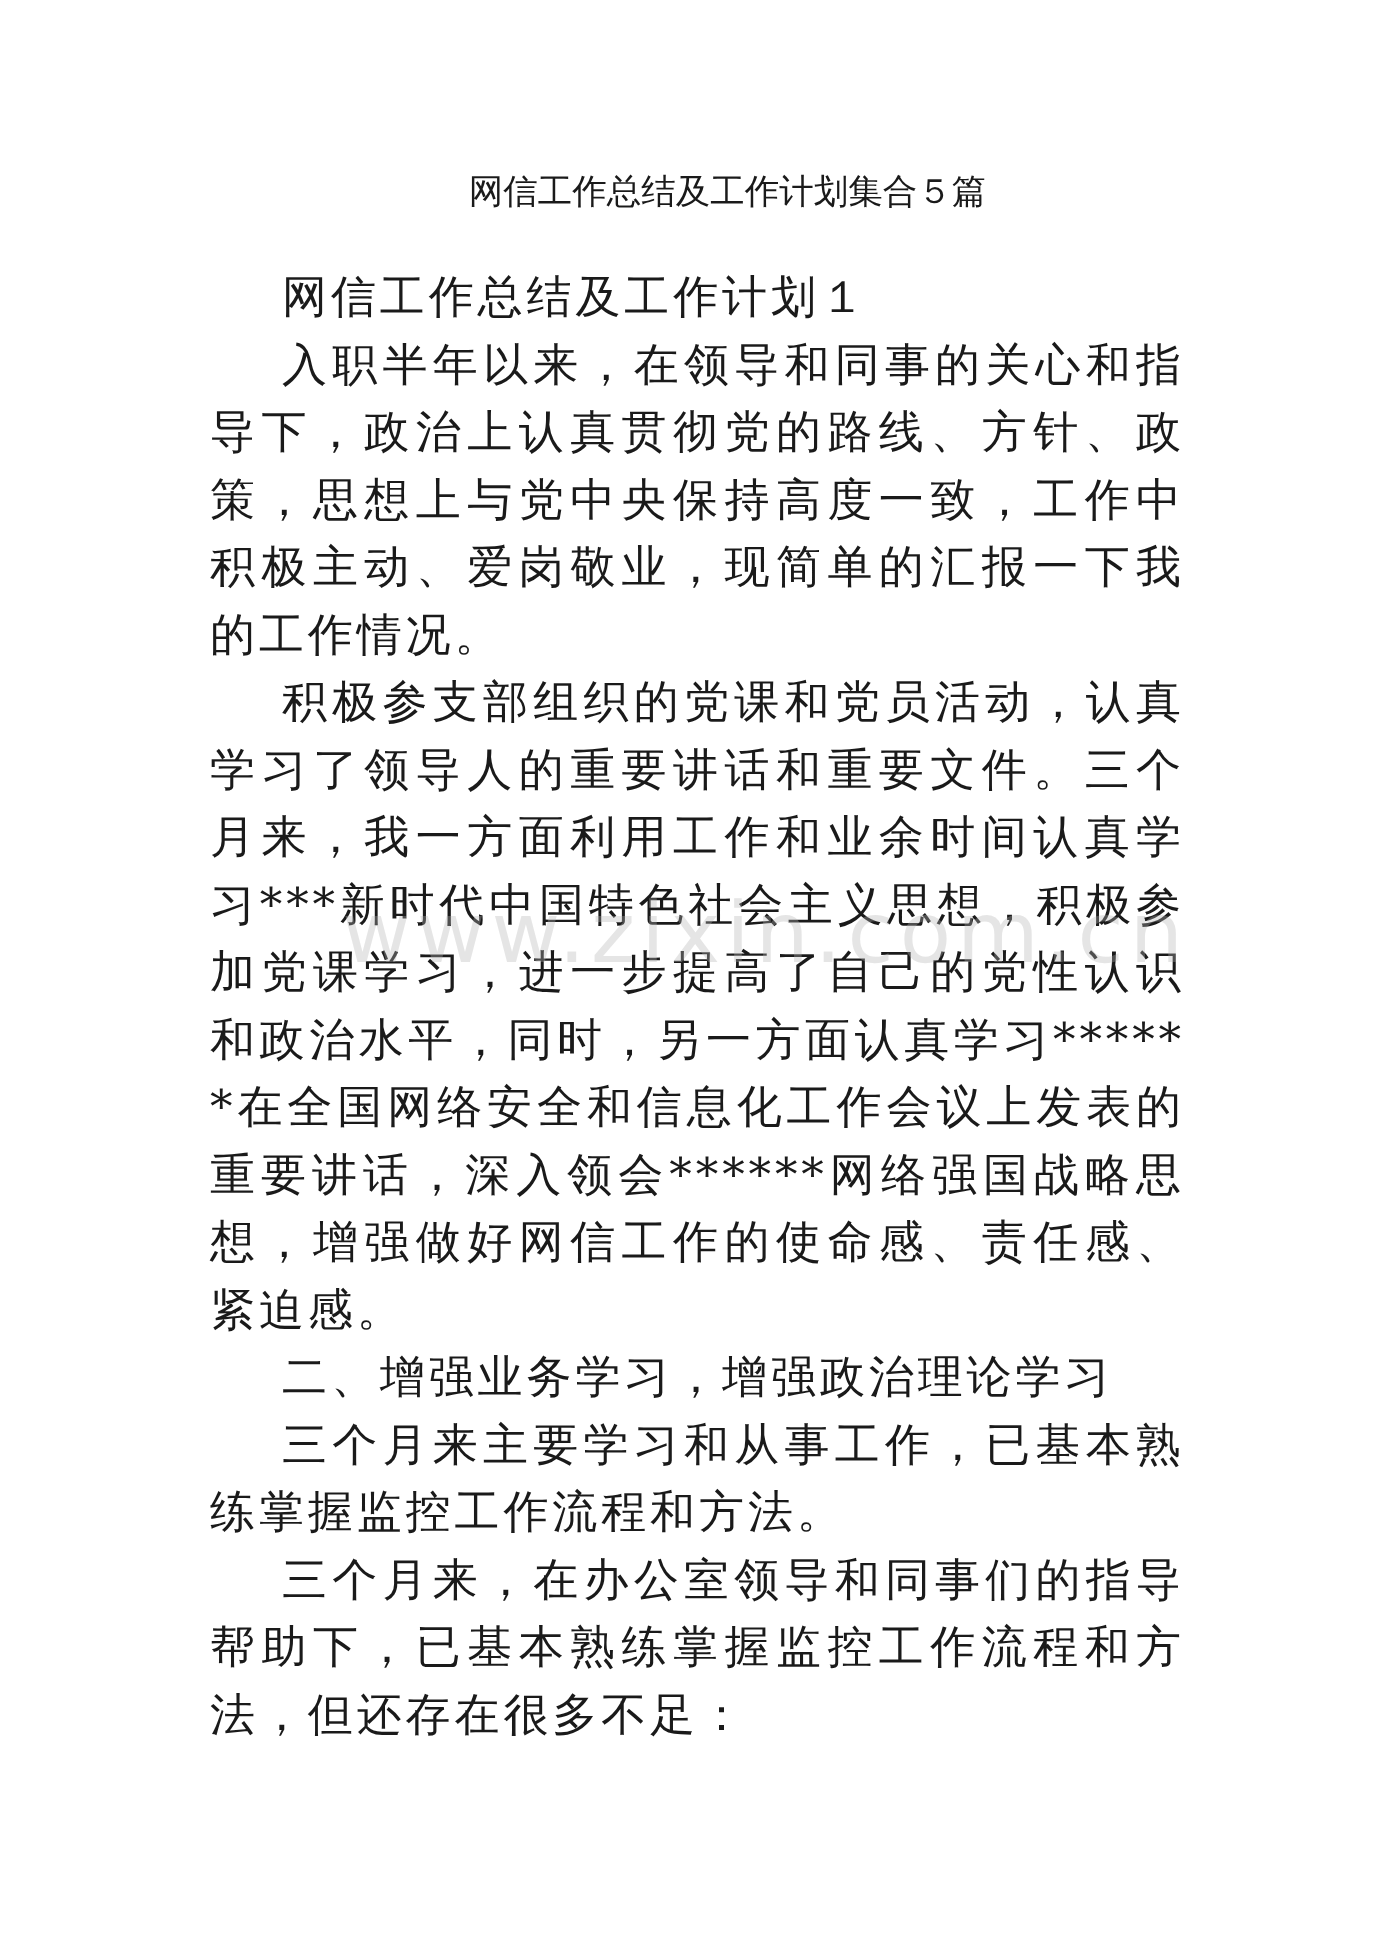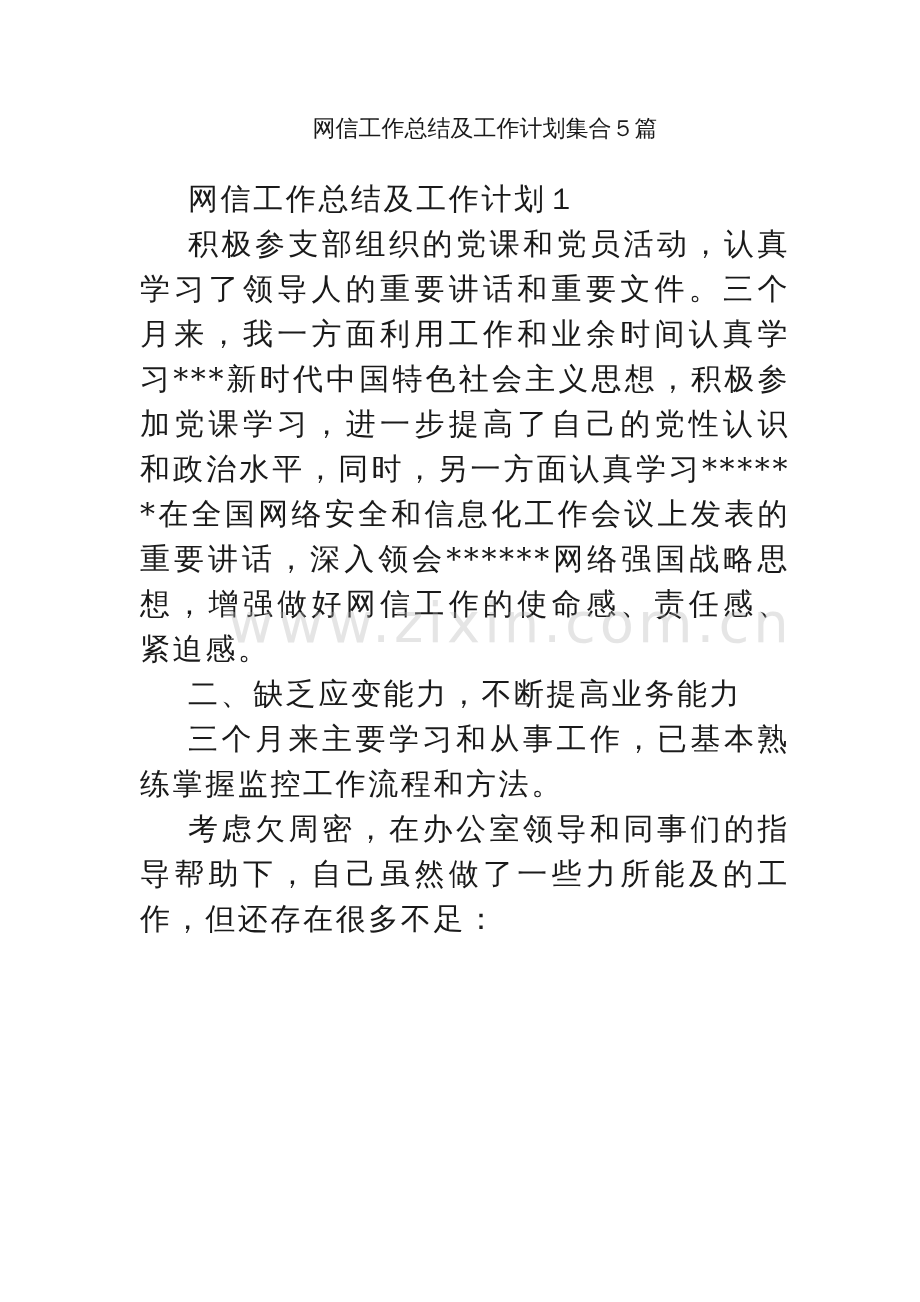--- a/index.html
+++ b/index.html
@@ -59,20 +59,21 @@
   }
 </style>
 </head>
 <body>
 
 <div class="page">
   <div class="doc-title">网信工作总结及工作计划集合５篇</div>
 
   <div class="body">
     <p class="para">网信工作总结及工作计划１</p>
+    <p class="para">入职半年以来，在领导和同事的关心和指导下，政治上认真贯彻党的路线、方针、政策，思想上与党中央保持高度一致，工作中积极主动、爱岗敬业，现简单的汇报一下我的工作情况。</p>
     <p class="para">积极参支部组织的党课和党员活动，认真学习了领导人的重要讲话和重要文件。三个月来，我一方面利用工作和业余时间认真学习***新时代中国特色社会主义思想，积极参加党课学习，进一步提高了自己的党性认识和政治水平，同时，另一方面认真学习******在全国网络安全和信息化工作会议上发表的重要讲话，深入领会******网络强国战略思想，增强做好网信工作的使命感、责任感、紧迫感。</p>
-    <p class="para">二、缺乏应变能力，不断提高业务能力</p>
+    <p class="para">二、增强业务学习，增强政治理论学习</p>
     <p class="para">三个月来主要学习和从事工作，已基本熟练掌握监控工作流程和方法。</p>
-    <p class="para">考虑欠周密，在办公室领导和同事们的指导帮助下，自己虽然做了一些力所能及的工作，但还存在很多不足：</p>
+    <p class="para">三个月来，在办公室领导和同事们的指导帮助下，已基本熟练掌握监控工作流程和方法，但还存在很多不足：</p>
   </div>
 
   <div class="watermark">www.zixin.com.cn</div>
 </div>
 
 </body></html>

